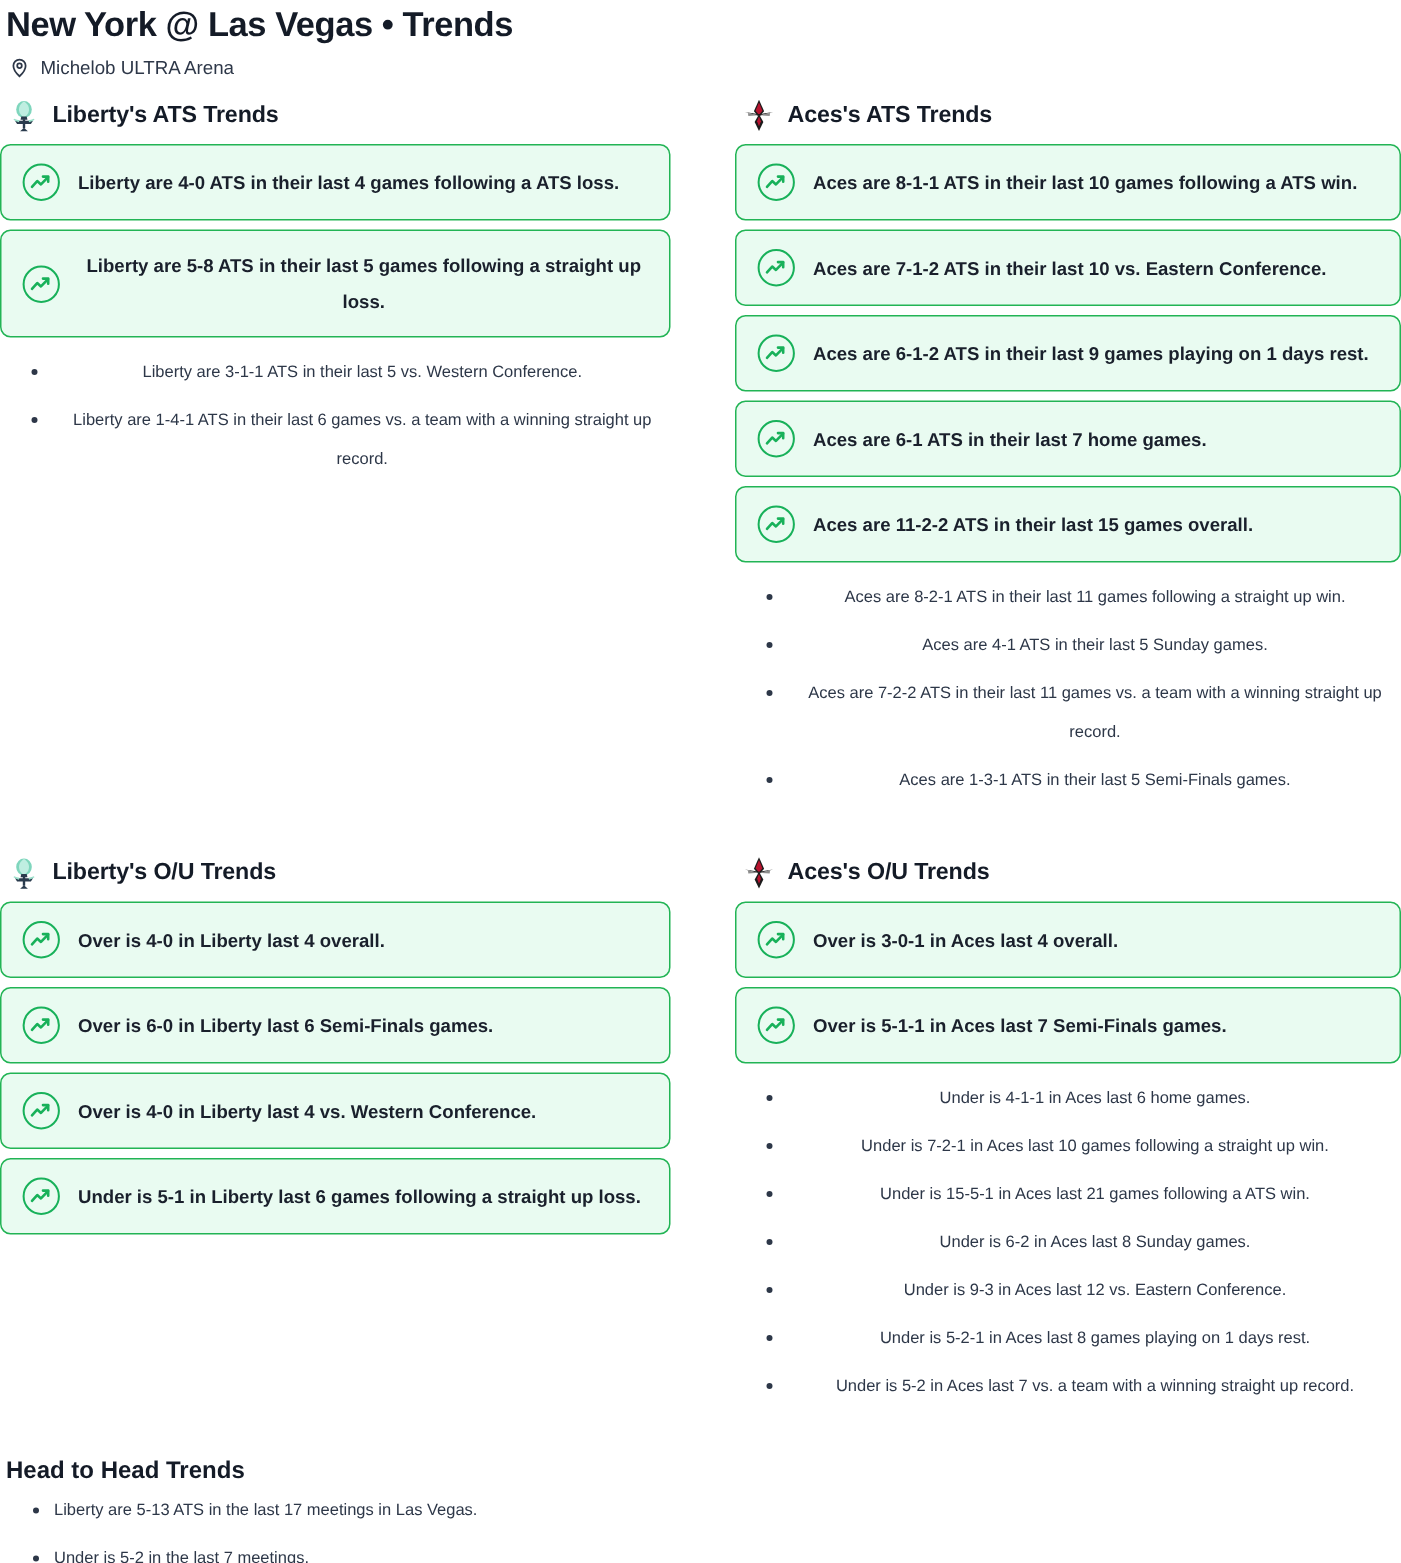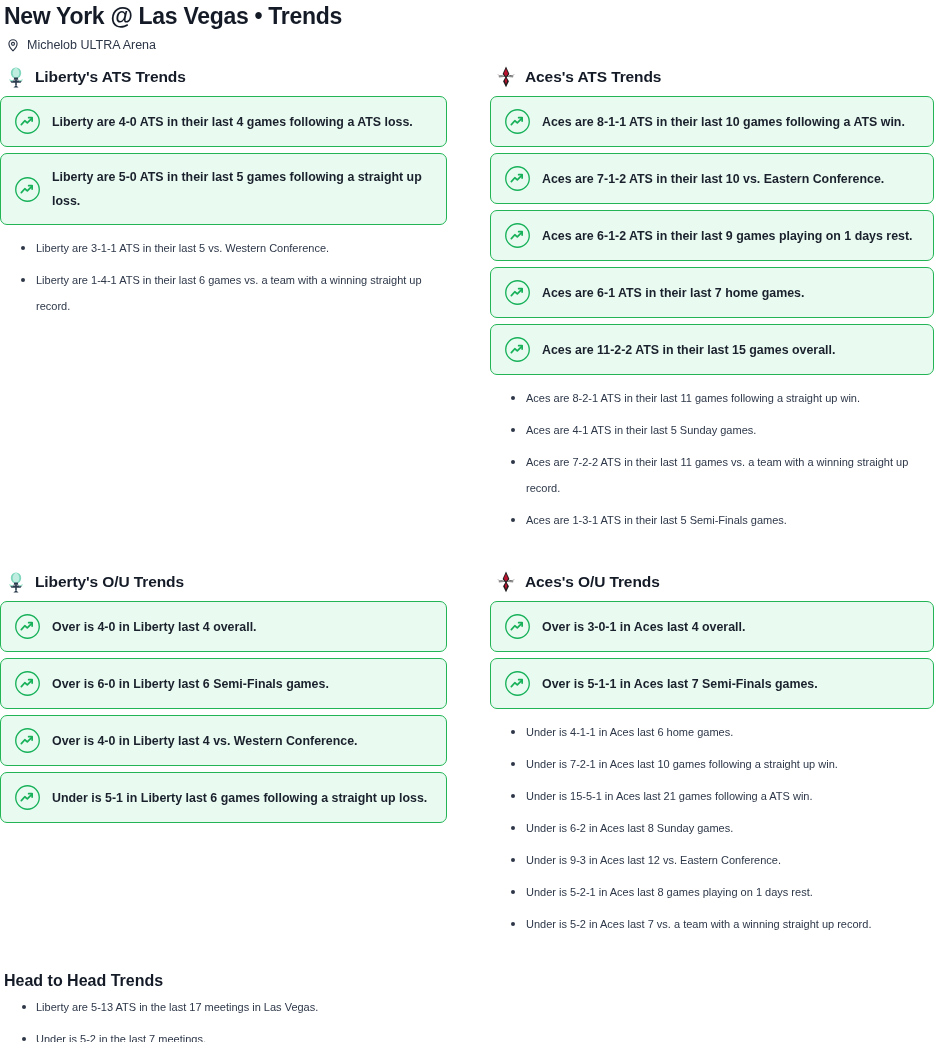--- a/index.html
+++ b/index.html
@@ -42,20 +42,21 @@
     line-height: 14px;
   }
   .pin-icon { width: 14px; height: 14px; display: block; flex: 0 0 14px; }
 
   
   .cols {
     display: flex;
     gap: 43px;
     padding: 0 0 0 0;
     align-items: flex-start;
+    text-align: center;
   }
   .col { width: 447px; flex: 0 0 447px; }
   .col.right { width: 444px; flex: 0 0 444px; }
 
   .section { position: relative; }
   .section-head {
     display: flex;
     align-items: center;
     gap: 7px;
     height: 26px;
@@ -182,21 +183,21 @@
             <span class="card-text">Liberty are 4-0 ATS in their last 4 games following a ATS loss.</span>
           </div>
           <div class="card">
             <span class="bulb">
               <svg viewBox="0 0 28 28" width="27" height="27" fill="none">
                 <circle cx="14" cy="14" r="12.2" stroke="#18b15a" stroke-width="1.4"></circle>
                 <path d="M7.6 17.2l3.6-4 2.6 2.3 4.9-5.1" stroke="#18b15a" stroke-width="1.8" stroke-linecap="round" stroke-linejoin="round"></path>
                 <path d="M15.2 10.1h3.6v3.5" stroke="#18b15a" stroke-width="1.8" stroke-linecap="round" stroke-linejoin="round"></path>
               </svg>
             </span>
-            <span class="card-text">Liberty are 5-0 ATS in their last 5 games following a straight up loss.</span>
+            <span class="card-text">Liberty are 5-8 ATS in their last 5 games following a straight up loss.</span>
           </div>
         </div>
         <ul class="trend-list">
           <li>Liberty are 3-1-1 ATS in their last 5 vs. Western Conference.</li>
           <li>Liberty are 1-4-1 ATS in their last 6 games vs. a team with a winning straight up record.</li>
         </ul>
       </div>
     </div>
 
     <div class="col right">

